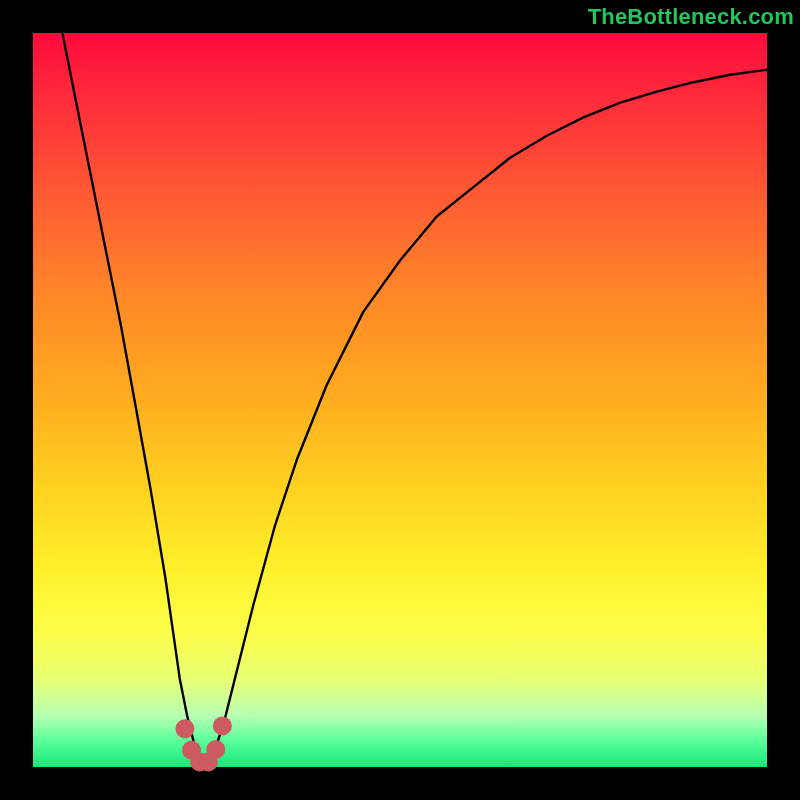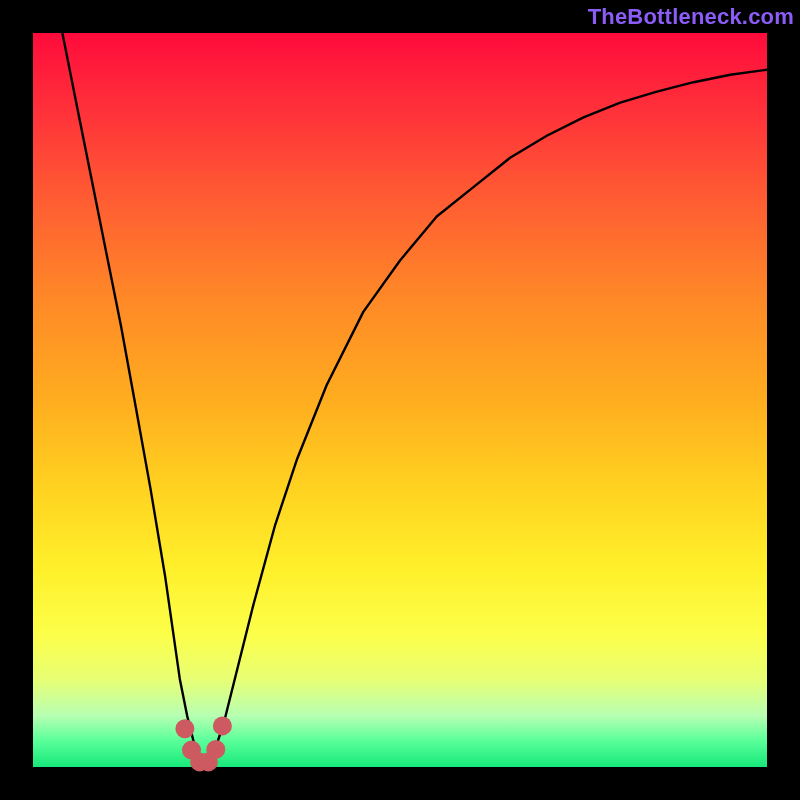--- a/index.html
+++ b/index.html
@@ -35,21 +35,21 @@
       #17e87a 100%
     );
   }
   .watermark {
     position: absolute;
     top: 4px;
     right: 6px;
     font-family: Arial, Helvetica, sans-serif;
     font-size: 22px;
     font-weight: 600;
-    color: #8b5cf6;
+    color: #22c55e;
     letter-spacing: 0.2px;
   }
   svg.curve {
     position: absolute;
     left: 0;
     top: 0;
   }
 </style>
 </head>
 <body>

